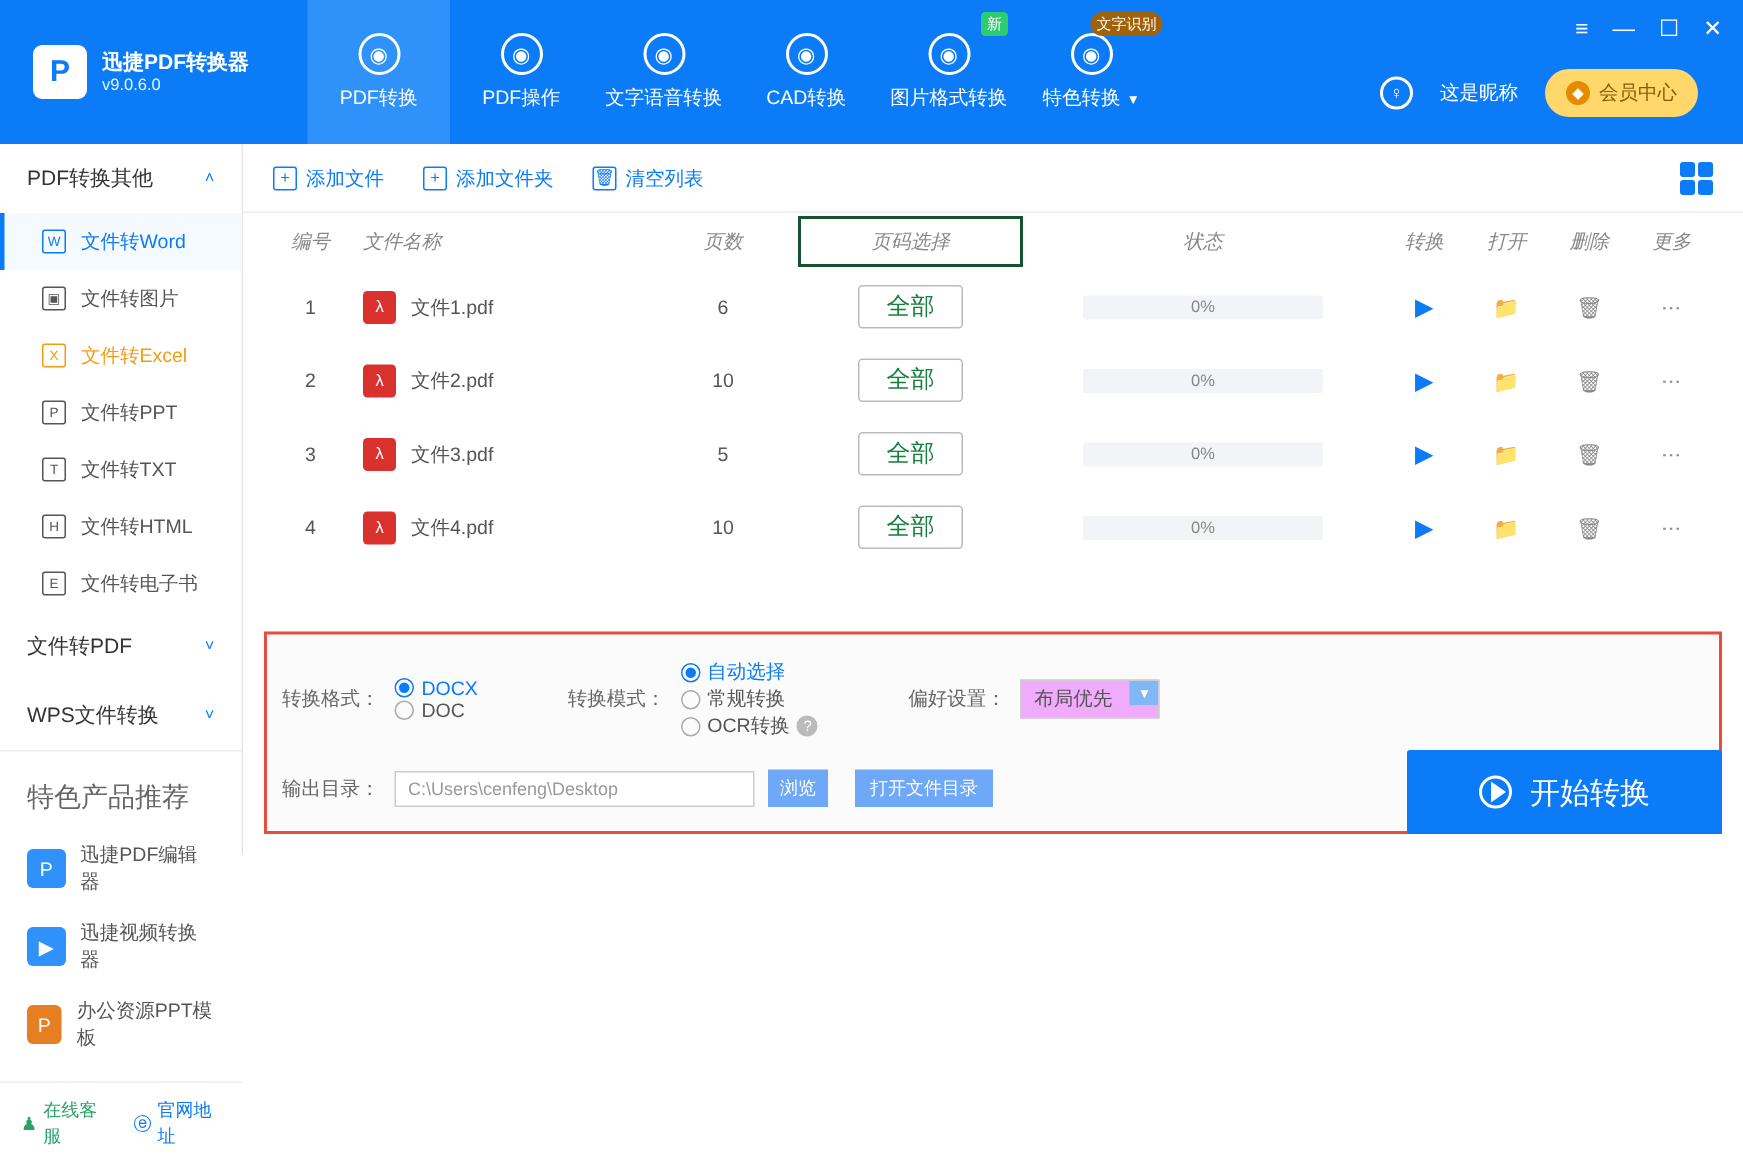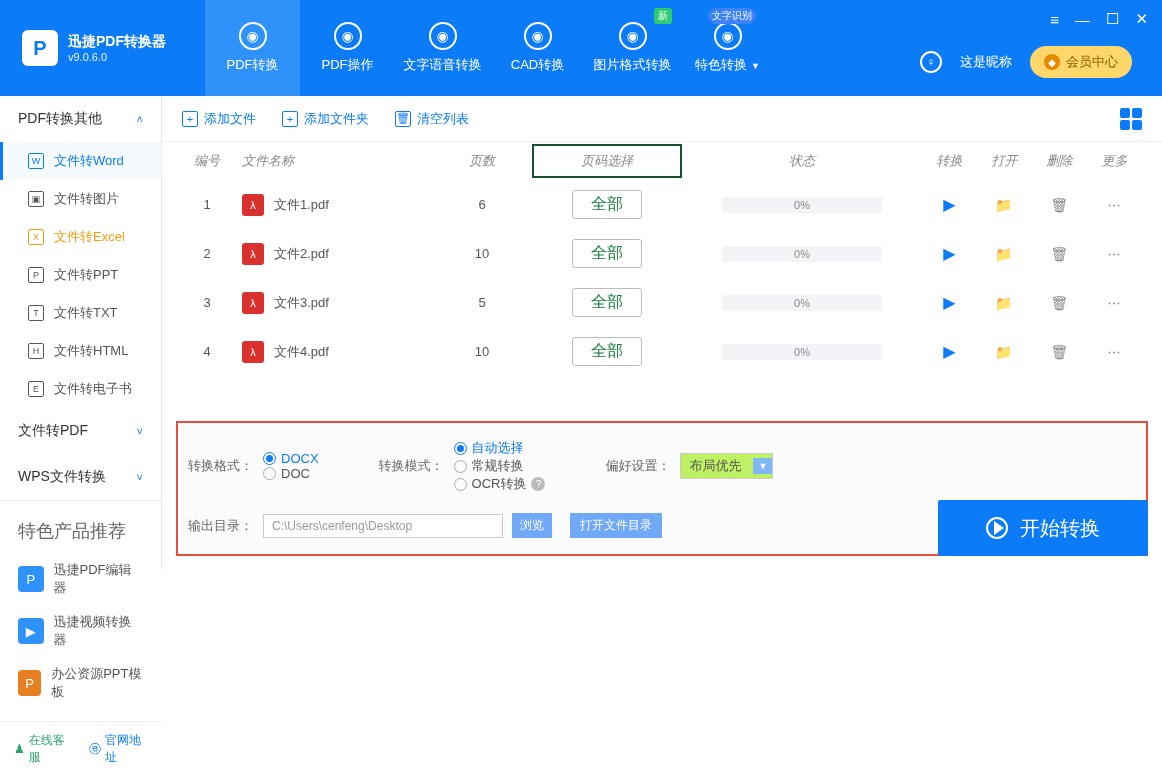--- a/index.html
+++ b/index.html
@@ -8,21 +8,21 @@
 .logo-area { width: 205px; display: flex; align-items: center; padding-left: 22px; gap: 10px; }
 .logo-icon { width: 36px; height: 36px; background: #fff; border-radius: 6px; display: flex; align-items: center; justify-content: center; color: #0b7bf8; font-weight: bold; font-size: 20px; }
 .logo-text { color: #fff; }
 .logo-text .t1 { font-size: 14px; font-weight: bold; }
 .logo-text .t2 { font-size: 11px; opacity: .9; }
 .tabs { display: flex; }
 .tab { width: 95px; color: #fff; display: flex; flex-direction: column; align-items: center; justify-content: center; gap: 6px; cursor: pointer; font-size: 13px; position: relative; }
 .tab.active { background: #2f91fa; }
 .tab .ic { width: 28px; height: 28px; border: 2px solid #fff; border-radius: 50%; display: flex; align-items: center; justify-content: center; font-size: 14px; }
 .tab .badge-new { position: absolute; top: 8px; right: 8px; background: #2ecc71; color: #fff; font-size: 10px; padding: 1px 4px; border-radius: 3px; }
-.tab .badge-text { position: absolute; top: 8px; right: 19px; background: #3b82f6; color: #fff; font-size: 10px; padding: 1px 4px; border-radius: 8px; }
+.tab .badge-text { position: absolute; top: 8px; right: 0; background: #a16207; color: #fff; font-size: 10px; padding: 1px 4px; border-radius: 8px; }
 .tab .dd { margin-left: 4px; font-size: 9px; }
 .win-ctrl { position: absolute; right: 14px; top: 10px; display: flex; gap: 16px; color: #fff; font-size: 15px; align-items: center; }
 .win-ctrl span { cursor: pointer; }
 .user-area { position: absolute; right: 30px; bottom: 18px; display: flex; align-items: center; gap: 18px; color: #fff; }
 .user-area .avatar { width: 22px; height: 22px; border: 2px solid #fff; border-radius: 50%; display: inline-flex; align-items: center; justify-content: center; font-size: 12px; }
 .vip-btn { background: #ffd76b; color: #8a5a00; padding: 7px 14px; border-radius: 16px; font-size: 13px; display: flex; align-items: center; gap: 6px; cursor: pointer; }
 .vip-btn .dia { width: 16px; height: 16px; background: #e68a00; border-radius: 50%; display: inline-flex; align-items: center; justify-content: center; color: #fff; font-size: 10px; }
 
 .body { display: flex; height: 474px; }
 .sidebar { width: 205px; border-right: 1px solid #e8e8e8; display: flex; flex-direction: column; }
@@ -74,21 +74,21 @@
 .bottom { position: absolute; bottom: 0; left: 0; right: 0; }
 .settings { border: 2px solid #e74c3c; margin: 0 14px 14px 14px; padding: 16px 10px; background: #fbfbfb; display: flex; flex-direction: column; gap: 20px; font-size: 13px; color: #555; }
 .srow { display: flex; align-items: center; gap: 10px; flex-wrap: wrap; }
 .lbl { color: #666; }
 .radio { width: 13px; height: 13px; border: 1.5px solid #aaa; border-radius: 50%; display: inline-flex; align-items: center; justify-content: center; cursor: pointer; }
 .radio.on { border-color: #0b7bf8; }
 .radio.on::after { content: ''; width: 7px; height: 7px; background: #0b7bf8; border-radius: 50%; }
 .opt { display: flex; align-items: center; gap: 5px; margin-right: 10px; cursor: pointer; }
 .opt.sel { color: #0b7bf8; }
 .qm { width: 14px; height: 14px; border-radius: 50%; background: #bbb; color: #fff; font-size: 10px; display: inline-flex; align-items: center; justify-content: center; }
-.sel-box { border: 1px solid #ccc; padding: 3px 8px; background: #bef264; display: flex; align-items: center; gap: 6px; cursor: pointer; }
+.sel-box { border: 1px solid #ccc; padding: 3px 8px; background: #f0abfc; display: flex; align-items: flex-start; gap: 6px; cursor: pointer; }
 .sel-box .ar { background: #7fb8f5; color: #fff; padding: 3px 5px; font-size: 9px; margin: -3px -8px -3px 6px; }
 .path-input { border: 1px solid #ccc; padding: 4px 8px; width: 240px; color: #999; background: #fff; font-size: 12px; }
 .browse { background: #6fa8f7; color: #fff; padding: 4px 8px; cursor: pointer; font-size: 12px; margin-left: -1px; }
 .opendir { background: #6fa8f7; color: #fff; padding: 4px 10px; cursor: pointer; font-size: 12px; margin-left: 8px; }
 .start-btn { position: absolute; right: 14px; bottom: 14px; width: 210px; height: 56px; background: #0b7bf8; color: #fff; font-size: 20px; display: flex; align-items: center; justify-content: center; gap: 12px; cursor: pointer; border-radius: 2px; }
 .start-btn .tri { width: 0; height: 0; border-left: 10px solid #fff; border-top: 7px solid transparent; border-bottom: 7px solid transparent; }
 .start-btn .tri-wrap { width: 22px; height: 22px; border: 2px solid #fff; border-radius: 50%; display: flex; align-items: center; justify-content: center; padding-left: 3px; }
 </style>
 </head>
 <body>

